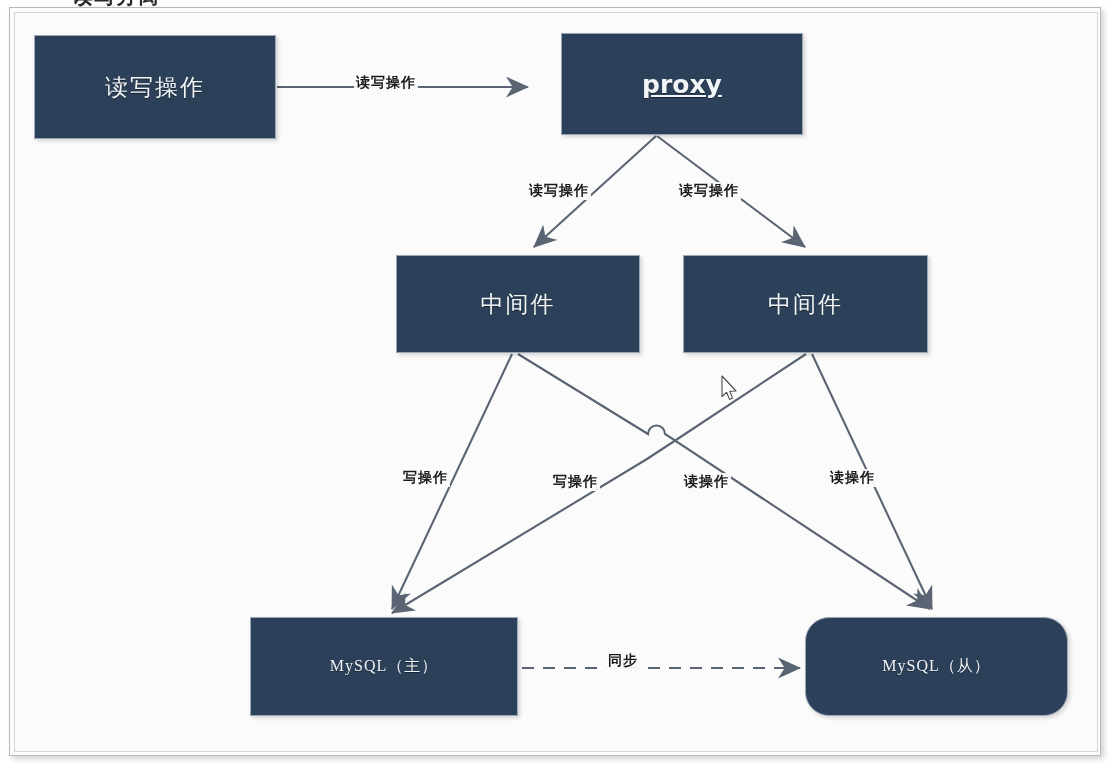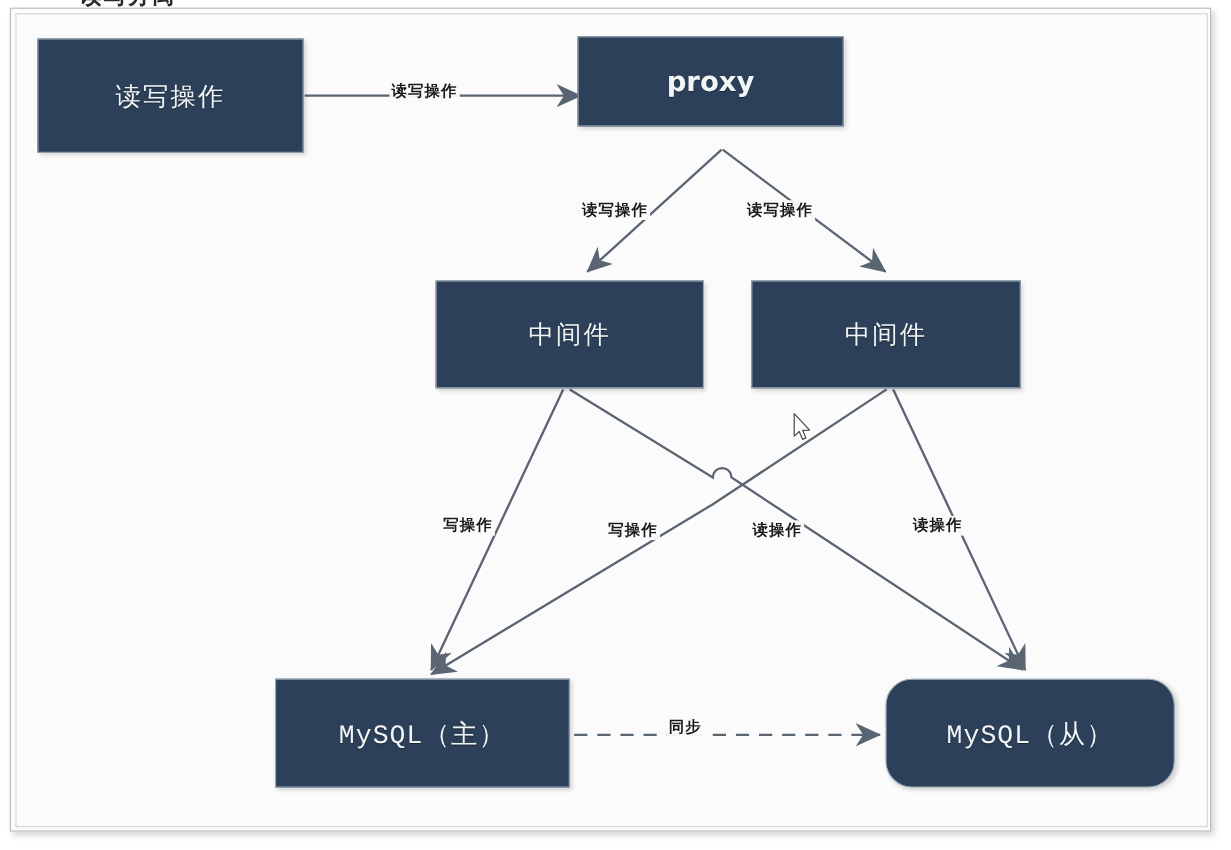--- a/index.html
+++ b/index.html
@@ -74,22 +74,22 @@
   }
   .node .node-label {
     font-size: 22px;
     letter-spacing: 2px;
   }
   .node.cjk .node-label {
     font-family: "DejaVu Sans", "Liberation Sans", sans-serif;
     font-size: 23px;
   }
   .node.mono .node-label {
-    font-family: Liberation Mono, monospace;
-    font-size: 24px;
+    font-family: Liberation Serif, serif;
+    font-size: 16px;
     letter-spacing: 1px;
   }
   .node.latin .node-label {
     font-family: "DejaVu Sans", "Liberation Sans", sans-serif;
     font-size: 25px;
     font-weight: bold;
     letter-spacing: 0px;
   }
 
   .edge-label {
@@ -150,21 +150,21 @@
       <line x1="812" y1="354" x2="932" y2="609" marker-end="url(#ah)"></line>
 
       <line x1="522" y1="668" x2="800" y2="668" stroke-dasharray="12 9" marker-end="url(#ah2)"></line>
     </g>
   </svg>
 
   <div class="node cjk" style="left:34px; top:35px; width:242px; height:104px;">
     <span class="node-label">读写操作</span>
   </div>
 
-  <div class="node latin" style="left:525px; top:33px; width:242px; height:82px;">
+  <div class="node latin" style="left:561px; top:33px; width:242px; height:102px;text-decoration:underline;">
     <span class="node-label">proxy</span>
   </div>
 
   <div class="node cjk" style="left:396px; top:255px; width:244px; height:98px;">
     <span class="node-label">中间件</span>
   </div>
 
   <div class="node cjk" style="left:683px; top:255px; width:245px; height:98px;">
     <span class="node-label">中间件</span>
   </div>

